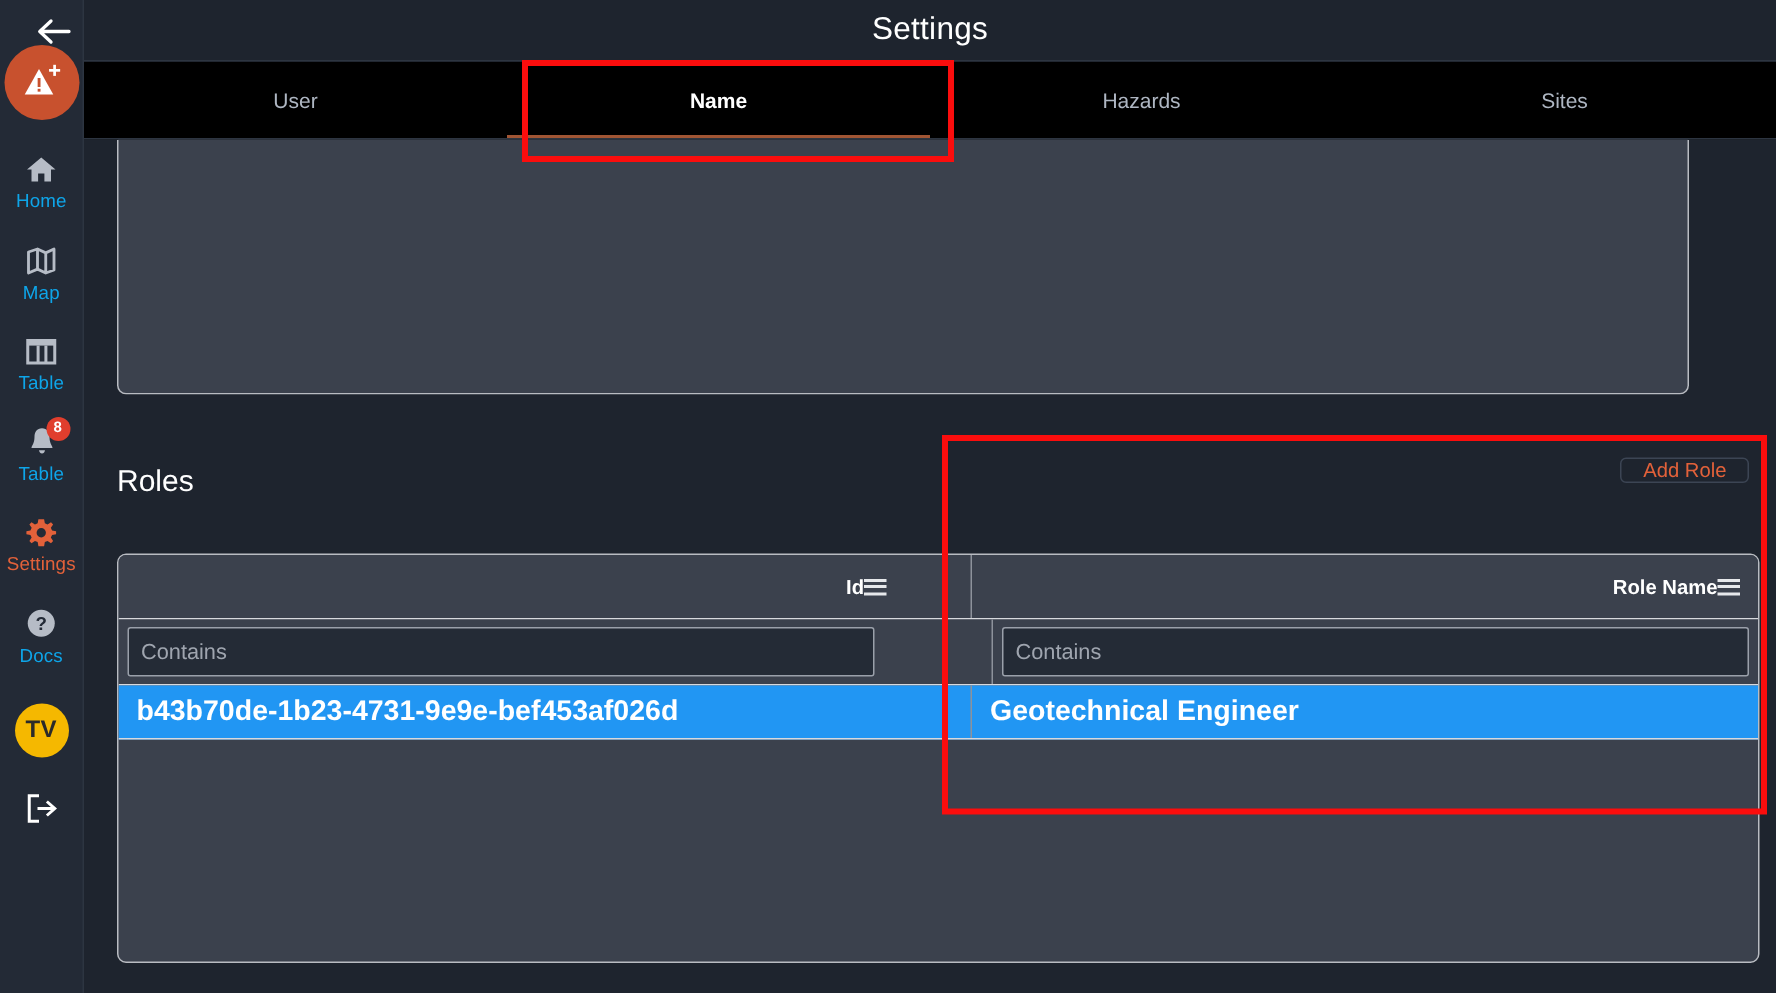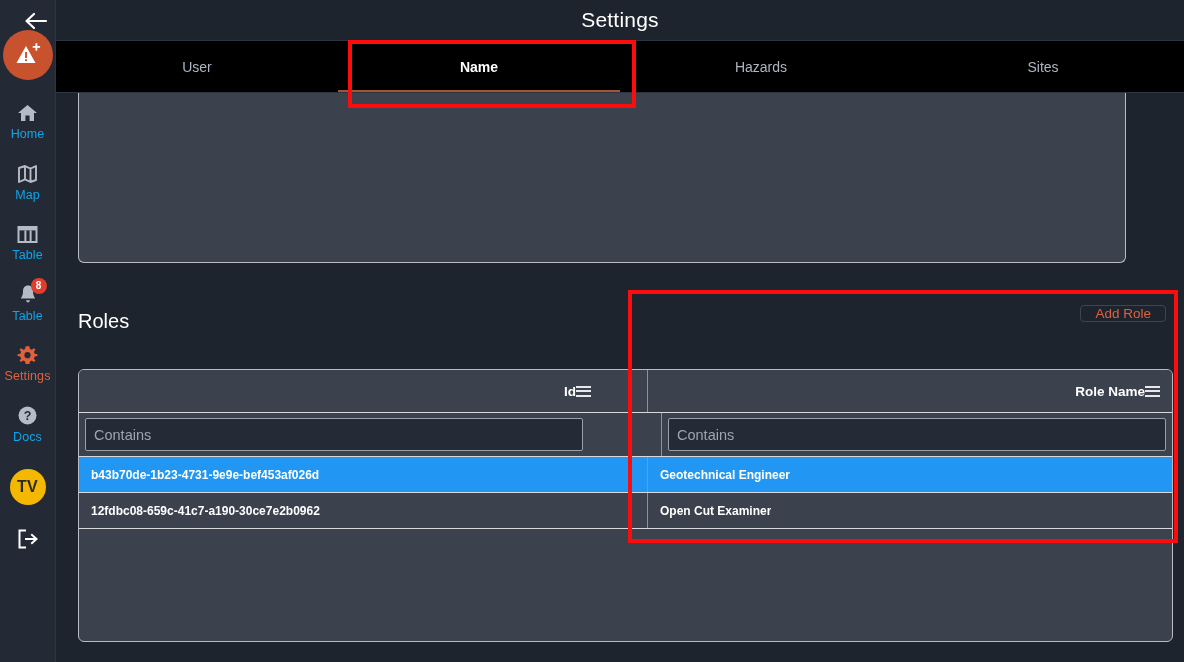--- a/index.html
+++ b/index.html
@@ -157,21 +157,21 @@
     border: 1px solid #9aa0aa; border-radius: 2px;
     color: #f0f1f3; font-size: 14.5px;
     padding: 0 8px;
     font-family: "Liberation Sans", sans-serif;
     outline: none;
   }
   .filter-input::placeholder { color: #9fa5af; }
 
   .grid-data { height: 36px; border-bottom: 1px solid #d7d9dd; background: #3b414d; cursor: pointer; }
   .grid-data.selected { background: #2196f3; }
-  .cell-text { font-size: 12px; color: #ffffff; font-weight: bold; white-space: nowrap; overflow: hidden; text-overflow: ellipsis; }
+  .cell-text { font-size: 19px; color: #ffffff; font-weight: bold; white-space: nowrap; overflow: hidden; text-overflow: ellipsis; }
 
   
   .annot {
     position: absolute; border: 4px solid #fb0d0d;
     pointer-events: none; z-index: 40;
   }
   #annot-tab   { left: 348px; top: 40px;  width: 288px; height: 68px; }
   #annot-table { left: 628px; top: 290px; width: 550px; height: 253px; }
 </style>
 </head>
@@ -321,28 +321,20 @@
 
         <div class="grid-row grid-data selected">
           <div class="gcell">
             <span class="cell-text">b43b70de-1b23-4731-9e9e-bef453af026d</span>
           </div>
           <div class="gcell">
             <span class="cell-text">Geotechnical Engineer</span>
           </div>
         </div>
 
-        <div class="grid-row grid-data">
-          <div class="gcell">
-            <span class="cell-text">12fdbc08-659c-41c7-a190-30ce7e2b0962</span>
-          </div>
-          <div class="gcell">
-            <span class="cell-text">Open Cut Examiner</span>
-          </div>
-        </div>
 
       </div>
     </div>
   </div>
 
   <div class="annot" id="annot-tab"></div>
   <div class="annot" id="annot-table"></div>
 
 </div>
 

